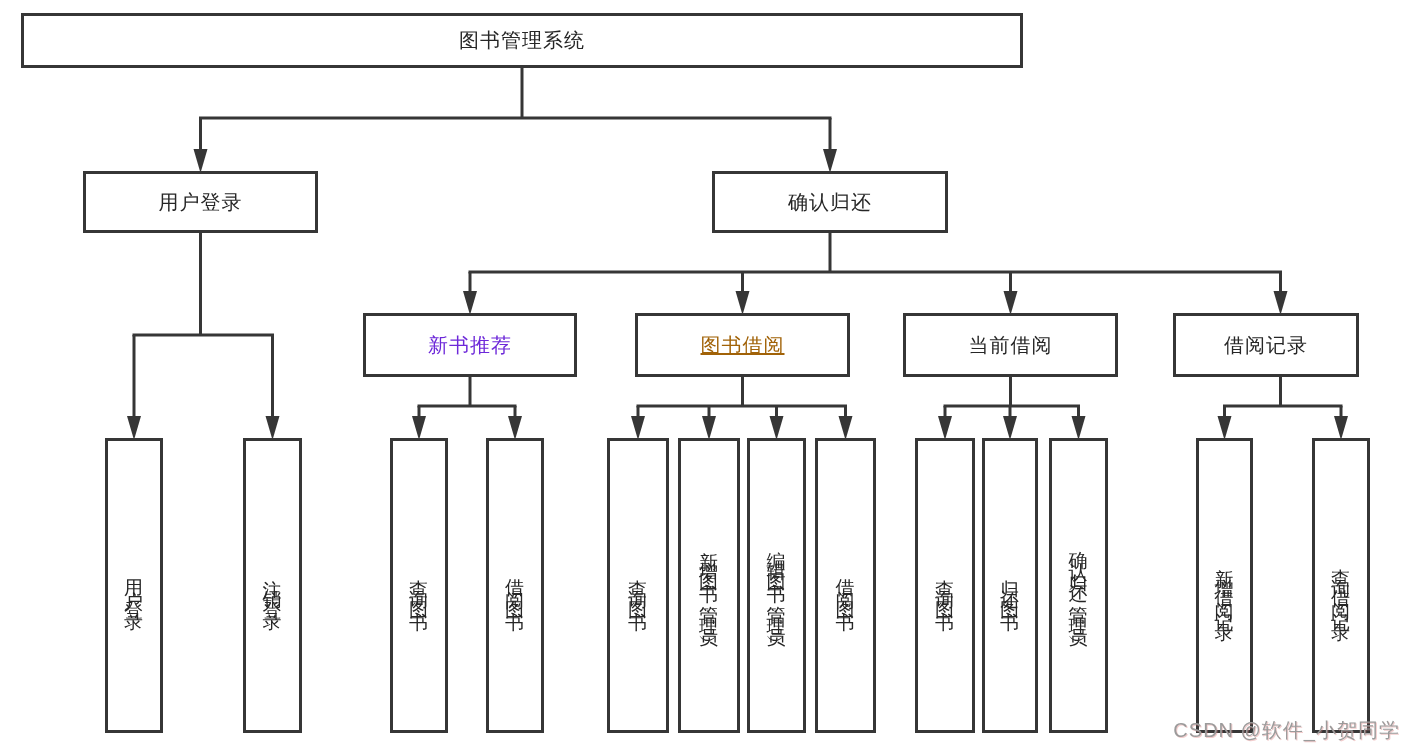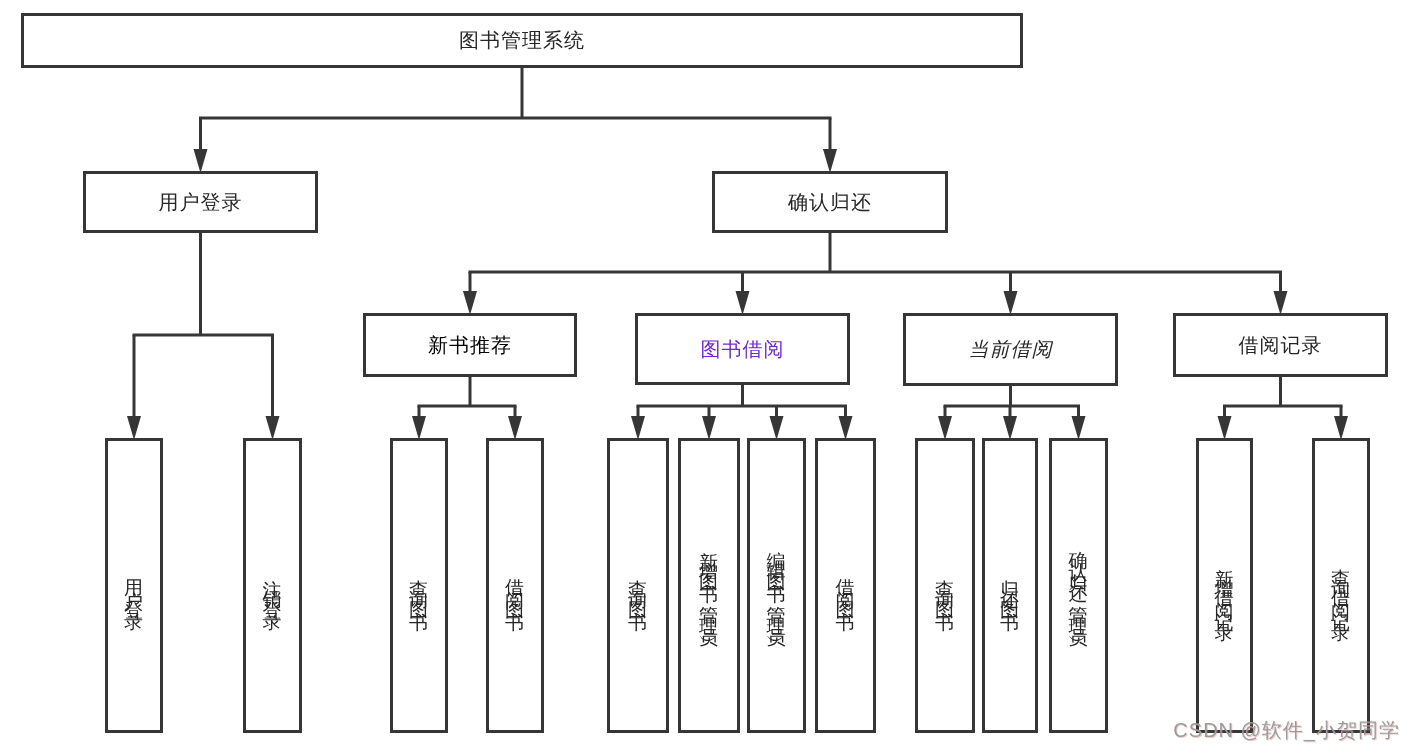--- a/index.html
+++ b/index.html
@@ -101,24 +101,24 @@
       <line x1="1223" y1="406" x2="1342.5" y2="406" stroke="#363636" stroke-width="3"></line>
       <line x1="1224.5" y1="406" x2="1224.5" y2="420" stroke="#363636" stroke-width="3"></line>
       <polygon points="1224.5,440 1217.5,416 1231.5,416" fill="#363636"></polygon>
       <line x1="1341" y1="406" x2="1341" y2="420" stroke="#363636" stroke-width="3"></line>
       <polygon points="1341,440 1334,416 1348,416" fill="#363636"></polygon>
     </svg>
   <div id="nodes-layer">
       <div class="node h" style="left: 21px; top: 13px; width: 1002px; height: 55px; border-color: rgb(54, 54, 54); background: rgb(255, 255, 255); color: rgb(38, 38, 38);">图书管理系统</div>
       <div class="node h" style="left: 83px; top: 171px; width: 235px; height: 62px; border-color: rgb(54, 54, 54); background: rgb(255, 255, 255); color: rgb(38, 38, 38);">用户登录</div>
       <div class="node h" style="left: 712px; top: 171px; width: 236px; height: 62px; border-color: rgb(54, 54, 54); background: rgb(255, 255, 255); color: rgb(38, 38, 38);">确认归还</div>
-      <div class="node h" style="left: 363px; top: 313px; width: 214px; height: 64px; border-color: rgb(54, 54, 54); background: rgb(255, 255, 255); color: #000000;">新书推荐</div>
-      <div class="node h" style="left: 635px; top: 313px; width: 215px; height: 72px; border-color: rgb(54, 54, 54); background: rgb(255, 255, 255); color: #6d28d9;">图书借阅</div>
-      <div class="node h" style="left: 903px; top: 313px; width: 215px; height: 73px; border-color: rgb(54, 54, 54); background: rgb(255, 255, 255); color: rgb(38, 38, 38); font-style: italic;">当前借阅</div>
-      <div class="node h" style="left: 1173px; top: 313px; width: 215px; height: 64px; border-color: rgb(54, 54, 54); background: rgb(255, 255, 255); color: rgb(38, 38, 38);">借阅记录</div>
+      <div class="node h" style="left: 363px; top: 313px; width: 214px; height: 64px; border-color: rgb(54, 54, 54); background: rgb(255, 255, 255); color: #6d28d9;">新书推荐</div>
+      <div class="node h" style="left: 635px; top: 313px; width: 215px; height: 64px; border-color: rgb(54, 54, 54); background: rgb(255, 255, 255); color: #a16207; text-decoration: underline;">图书借阅</div>
+      <div class="node h" style="left: 903px; top: 313px; width: 215px; height: 64px; border-color: rgb(54, 54, 54); background: rgb(255, 255, 255); color: rgb(38, 38, 38);">当前借阅</div>
+      <div class="node h" style="left: 1173px; top: 313px; width: 186px; height: 64px; border-color: rgb(54, 54, 54); background: rgb(255, 255, 255); color: rgb(38, 38, 38);">借阅记录</div>
       <div class="node v" style="left: 105px; top: 438px; width: 58px; height: 295px; border-color: rgb(54, 54, 54); background: rgb(255, 255, 255); color: rgb(38, 38, 38);">用户登录</div>
       <div class="node v" style="left: 243px; top: 438px; width: 59px; height: 295px; border-color: rgb(54, 54, 54); background: rgb(255, 255, 255); color: rgb(38, 38, 38);">注销登录</div>
       <div class="node v" style="left: 390px; top: 438px; width: 58px; height: 295px; border-color: rgb(54, 54, 54); background: rgb(255, 255, 255); color: rgb(38, 38, 38);">查询图书</div>
       <div class="node v" style="left: 486px; top: 438px; width: 58px; height: 295px; border-color: rgb(54, 54, 54); background: rgb(255, 255, 255); color: rgb(38, 38, 38);">借阅图书</div>
       <div class="node v" style="left: 607px; top: 438px; width: 62px; height: 295px; border-color: rgb(54, 54, 54); background: rgb(255, 255, 255); color: rgb(38, 38, 38);">查询图书</div>
       <div class="node v" style="left: 678px; top: 438px; width: 62px; height: 295px; border-color: rgb(54, 54, 54); background: rgb(255, 255, 255); color: rgb(38, 38, 38);">新增图书（管理员）</div>
       <div class="node v" style="left: 747px; top: 438px; width: 59px; height: 295px; border-color: rgb(54, 54, 54); background: rgb(255, 255, 255); color: rgb(38, 38, 38);">编辑图书（管理员）</div>
       <div class="node v" style="left: 815px; top: 438px; width: 61px; height: 295px; border-color: rgb(54, 54, 54); background: rgb(255, 255, 255); color: rgb(38, 38, 38);">借阅图书</div>
       <div class="node v" style="left: 915px; top: 438px; width: 60px; height: 295px; border-color: rgb(54, 54, 54); background: rgb(255, 255, 255); color: rgb(38, 38, 38);">查询图书</div>
       <div class="node v" style="left: 982px; top: 438px; width: 56px; height: 295px; border-color: rgb(54, 54, 54); background: rgb(255, 255, 255); color: rgb(38, 38, 38);">归还图书</div>

